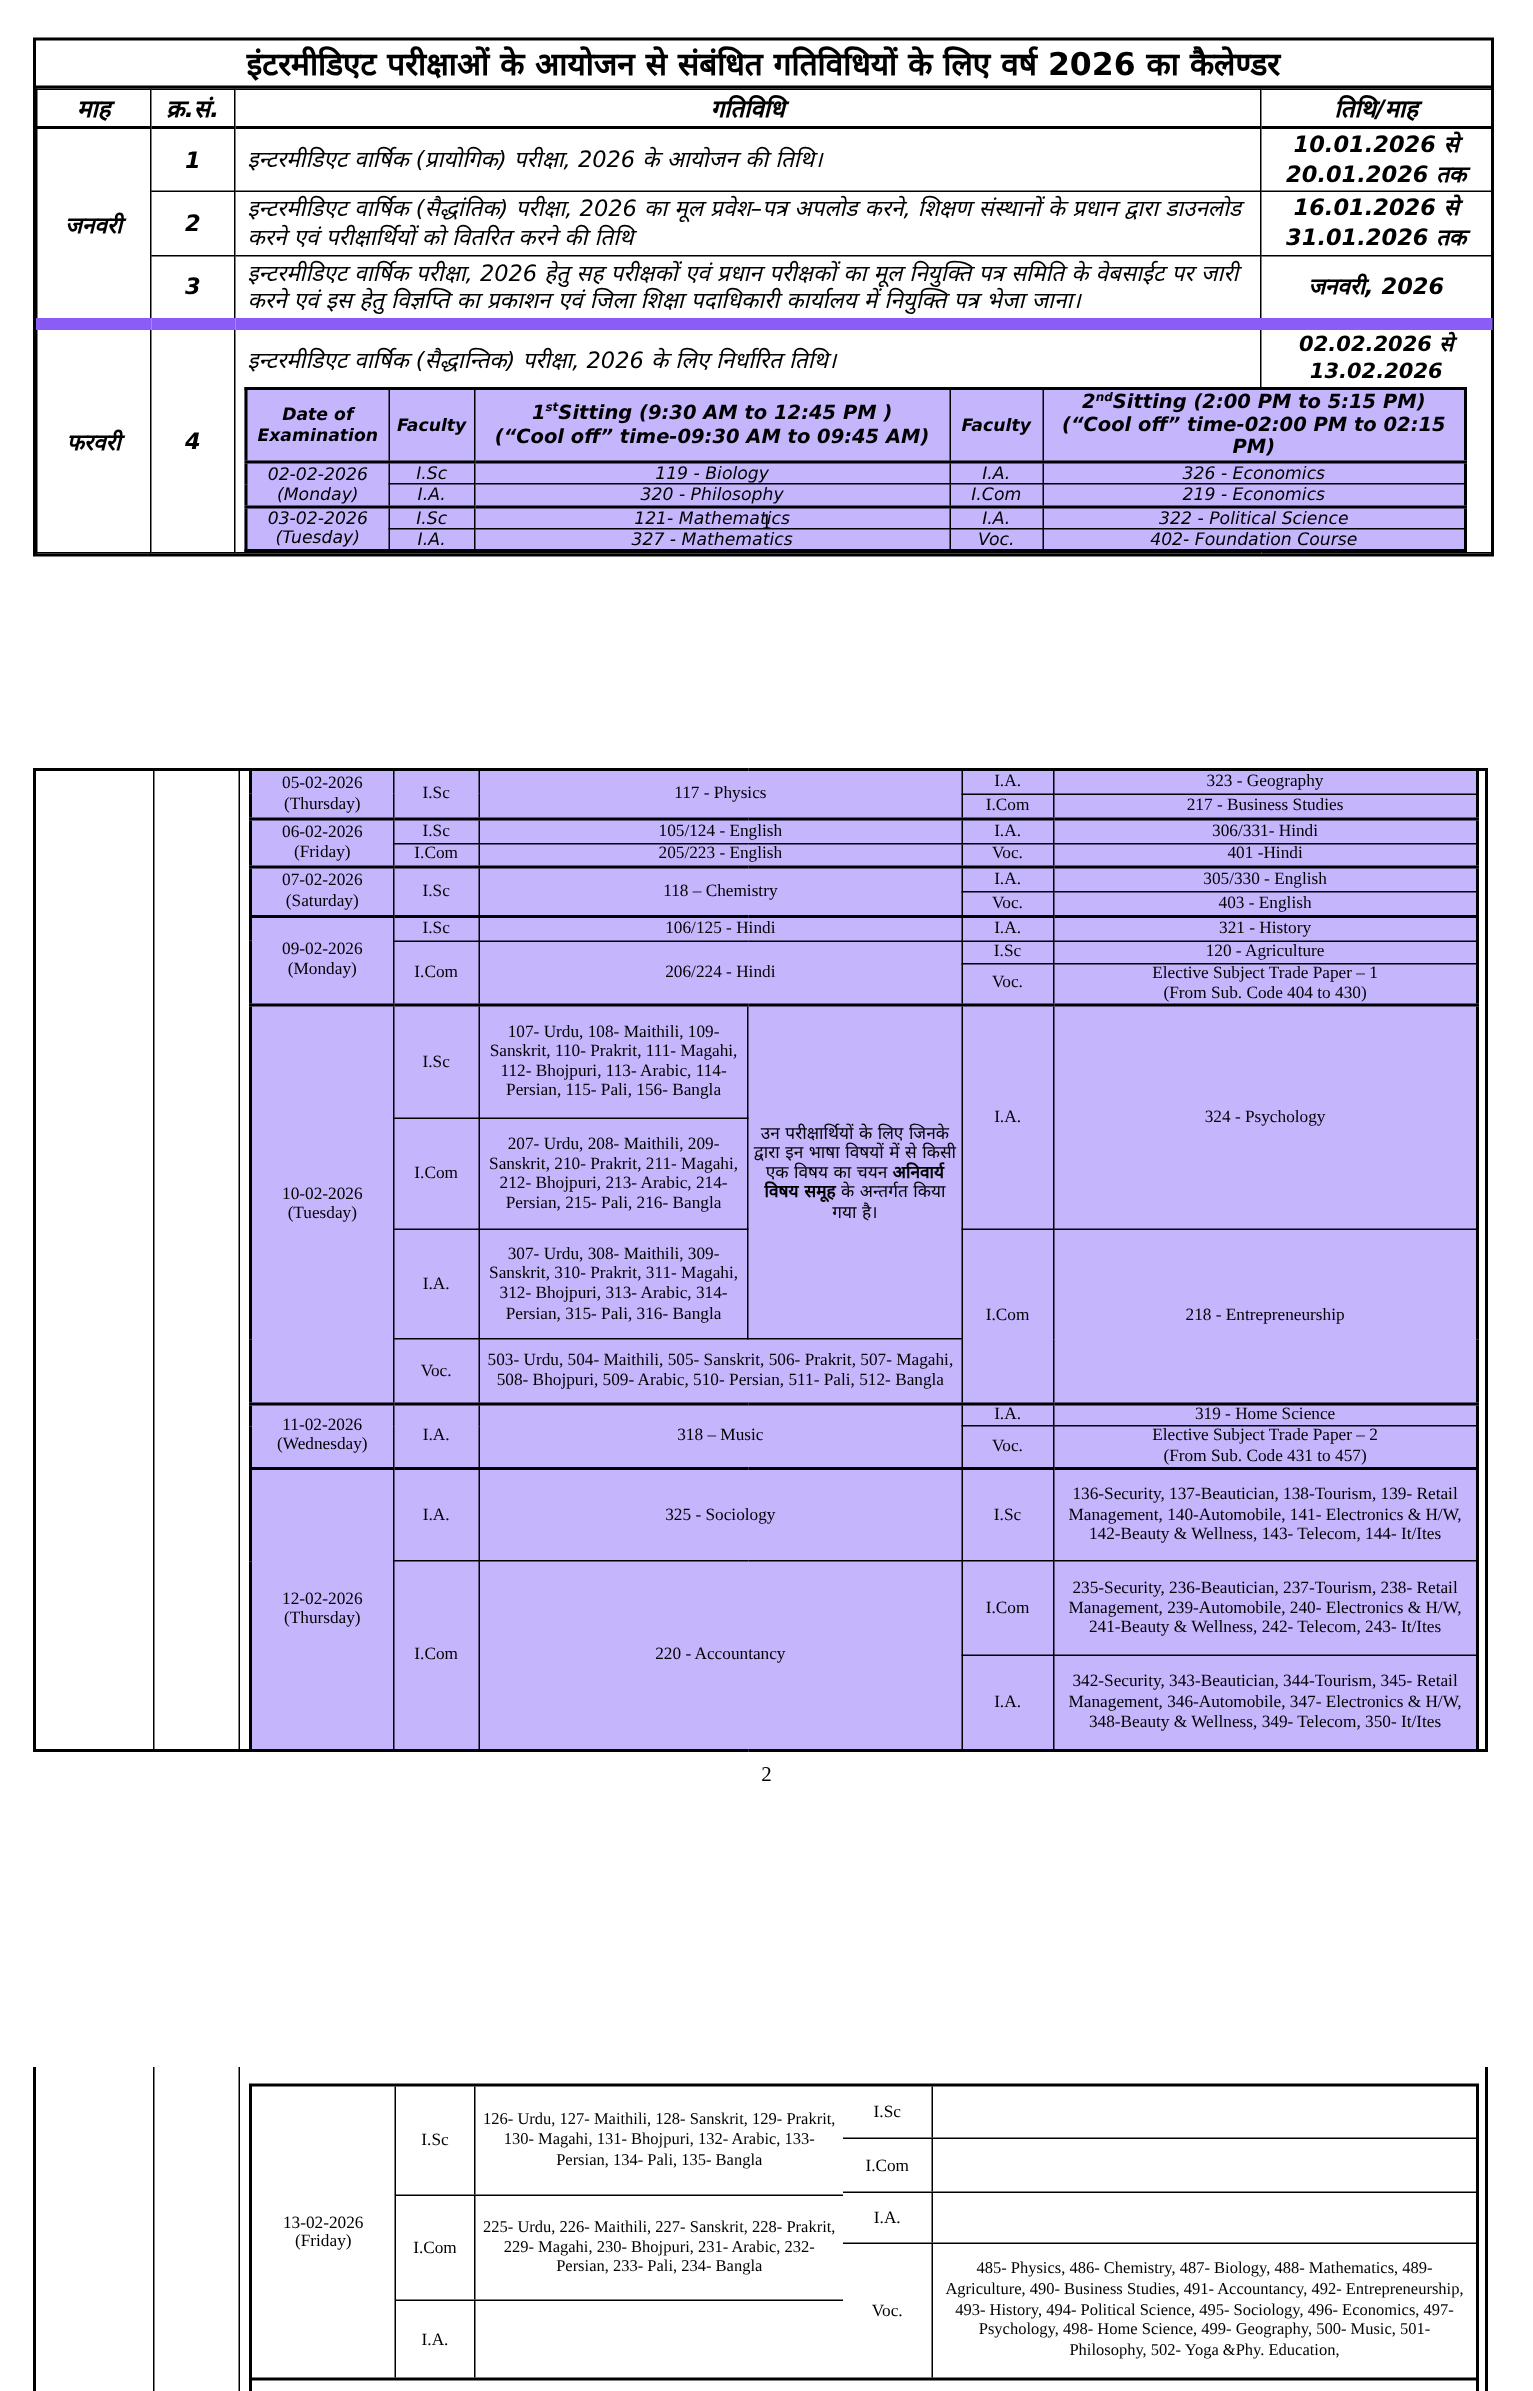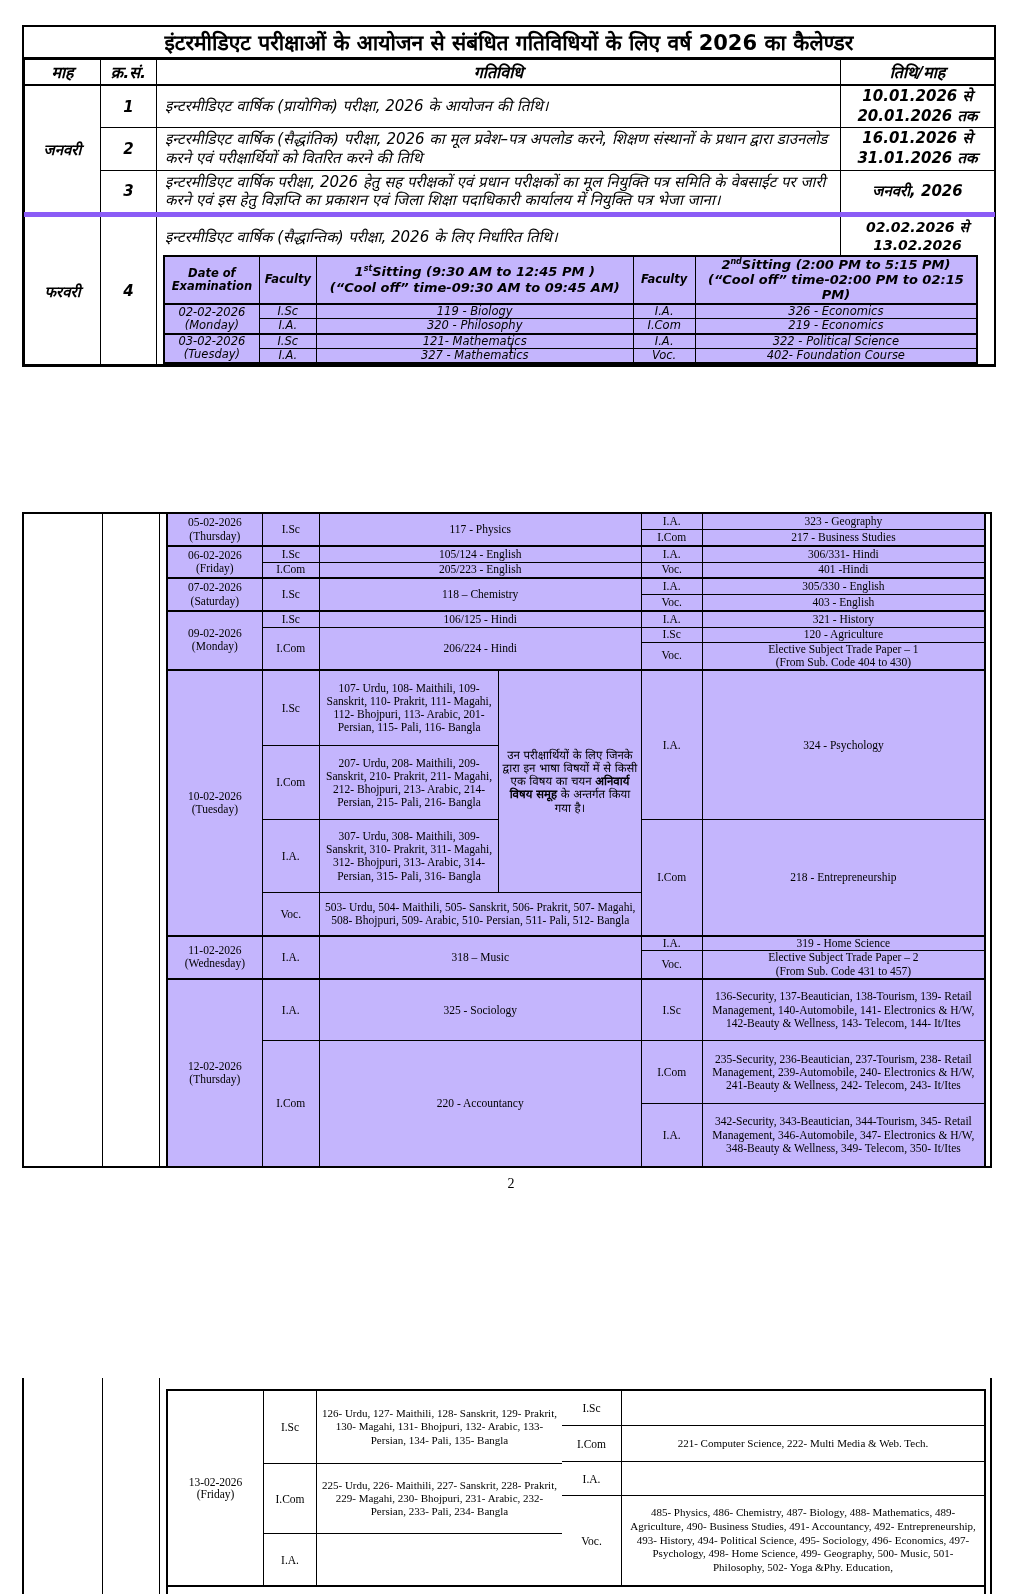--- a/index.html
+++ b/index.html
@@ -13,21 +13,21 @@
          font-weight:bold;font-size:21px;}
   table{border-collapse:collapse;table-layout:fixed;}
   td{border:1px solid #000;text-align:center;vertical-align:middle;padding:1px 3px;box-sizing:border-box;}
   .main{width:100%;}
   .main td{font-size:15px;font-style:italic;}
   .main .hrow td{font-weight:bold;font-size:16px;border-bottom:2px solid #000;height:23px;}
   .month{font-weight:bold;font-size:16px;}
   .sn{font-weight:bold;}
   .act{text-align:left;padding:2px 8px;line-height:1.25;}
   .datec{font-weight:bold;font-size:14px;line-height:1.3;}
-  .febrow > td{border-top:5px solid #8b5cf6;}
+  .febrow > td{border-top:8px solid #8b5cf6;}
   .febcell{padding:0 !important;vertical-align:top !important;}
   .feb-top{display:flex;height:38px;align-items:center;}
   .feb-act{width:684px;text-align:left;padding:0 8px;box-sizing:border-box;border-right:1px solid #000;
            height:38px;display:flex;align-items:center;font-size:15px;}
   .feb-date{flex:1;font-weight:bold;font-size:14px;line-height:1.3;}
   
   .exam{border:2px solid #000;background:#c4b5fd;}
   .exam td{font-size:11.5px;line-height:1.15;padding:0 2px;}
   .exam .xh td{font-weight:bold;border-bottom:2px solid #000;}
   .exam .xh .sit{font-size:13px;}
@@ -271,21 +271,21 @@
         <div>(From Sub. Code 404 to 430)</div>
       </td>
     </tr>
 
     <tr class="blk" style="height:76px">
       <td rowspan="4" class="dcell">
             <div>10-02-2026</div>
             <div>(Tuesday)</div>
           </td>
       <td>I.Sc</td>
-      <td class="lang">107- Urdu, 108- Maithili, 109- Sanskrit, 110- Prakrit, 111- Magahi, 112- Bhojpuri, 113- Arabic, 201- Persian, 115- Pali, 116- Bangla</td>
+      <td class="lang">107- Urdu, 108- Maithili, 109- Sanskrit, 110- Prakrit, 111- Magahi, 112- Bhojpuri, 113- Arabic, 114- Persian, 115- Pali, 156- Bangla</td>
       <td rowspan="3" class="notecell hindi">
         <span>उन परीक्षार्थियों के लिए जिनके द्वारा इन भाषा विषयों में से किसी एक विषय का चयन </span><span class="b">अनिवार्य विषय समूह</span><span> के अन्तर्गत किया गया है।</span>
       </td>
       <td rowspan="2">I.A.</td>
       <td rowspan="2">324 - Psychology</td>
     </tr>
     <tr style="height:74px">
       <td>I.Com</td>
       <td class="lang">207- Urdu, 208- Maithili, 209- Sanskrit, 210- Prakrit, 211- Magahi, 212- Bhojpuri, 213- Arabic, 214- Persian, 215- Pali, 216- Bangla</td>
     </tr>
@@ -365,21 +365,20 @@
         <div class="mrow">
           <div class="fac">I.A.</div>
         </div>
       </div>
       <div class="right">
         <div class="rrow" style="height:34px">
           <div class="fac" style="width:59px">I.Sc</div>
         </div>
         <div class="rrow" style="height:35px">
           <div class="fac" style="width:59px">I.Com</div>
-          <div class="subj3">221- Computer Science, 222- Multi Media &amp; Web. Tech.</div>
         </div>
         <div class="rrow" style="height:33px">
           <div class="fac" style="width:59px">I.A.</div>
         </div>
         <div class="rrow">
           <div class="fac" style="width:59px">Voc.</div>
           <div class="subj3">485- Physics, 486- Chemistry, 487- Biology, 488- Mathematics, 489- Agriculture, 490- Business Studies, 491- Accountancy, 492- Entrepreneurship, 493- History, 494- Political Science, 495- Sociology, 496- Economics, 497- Psychology, 498- Home Science, 499- Geography, 500- Music, 501- Philosophy, 502- Yoga &amp;Phy. Education,</div>
         </div>
       </div>
     </div>

